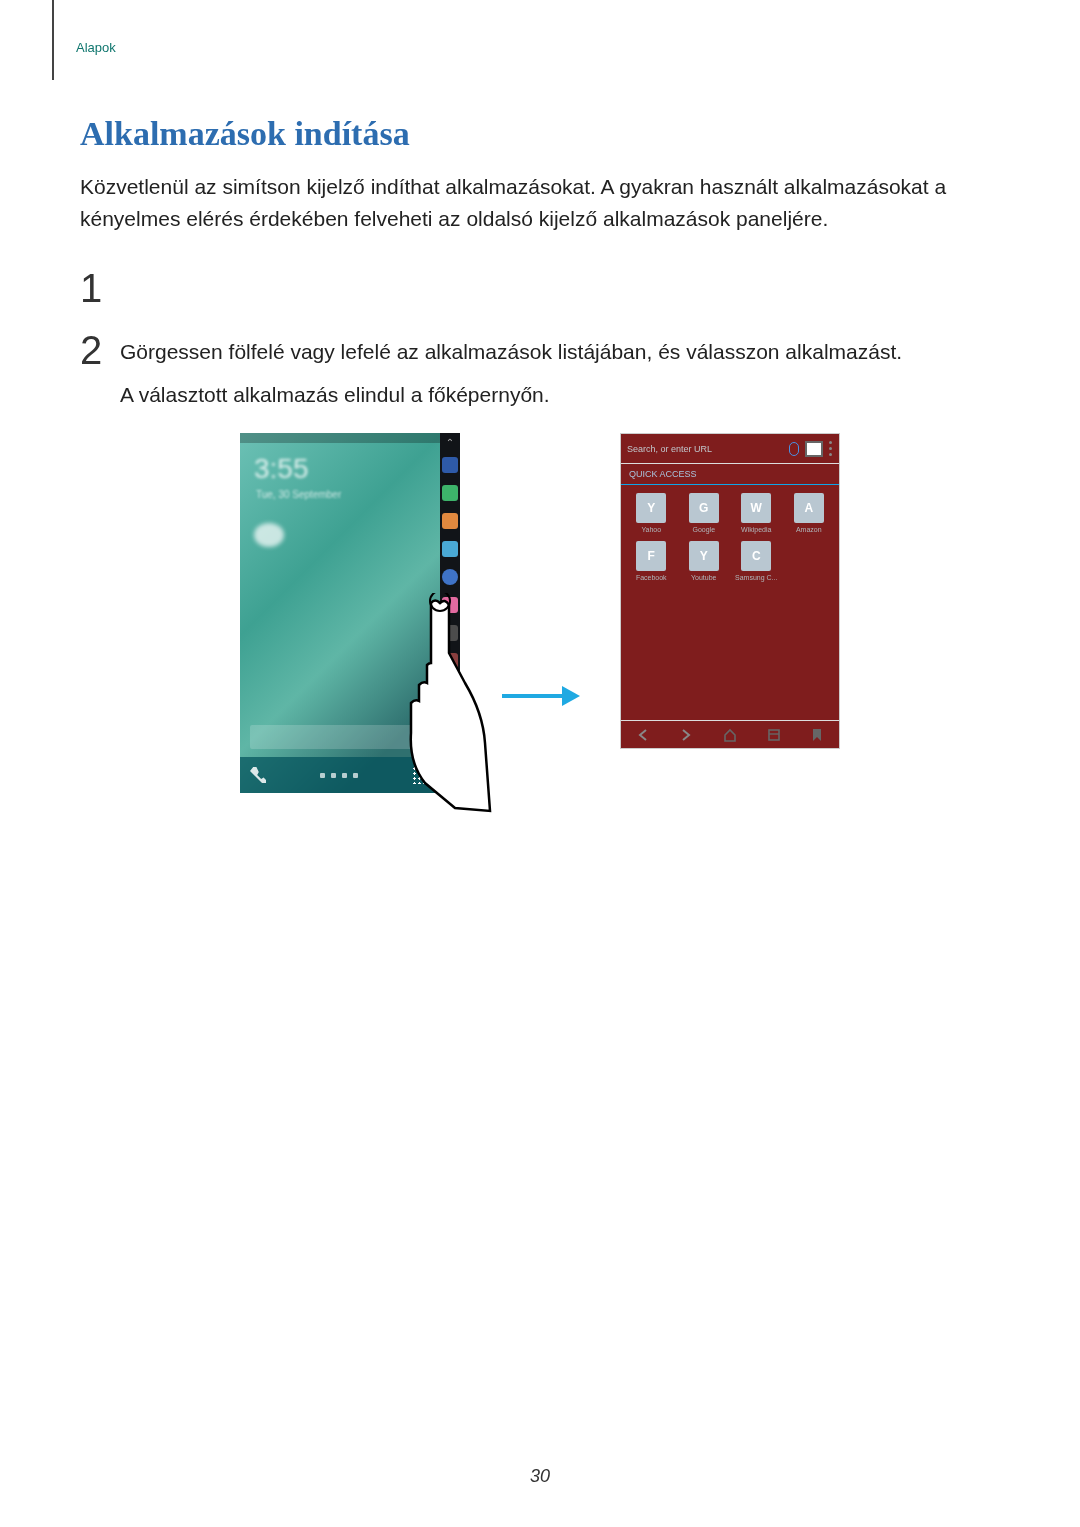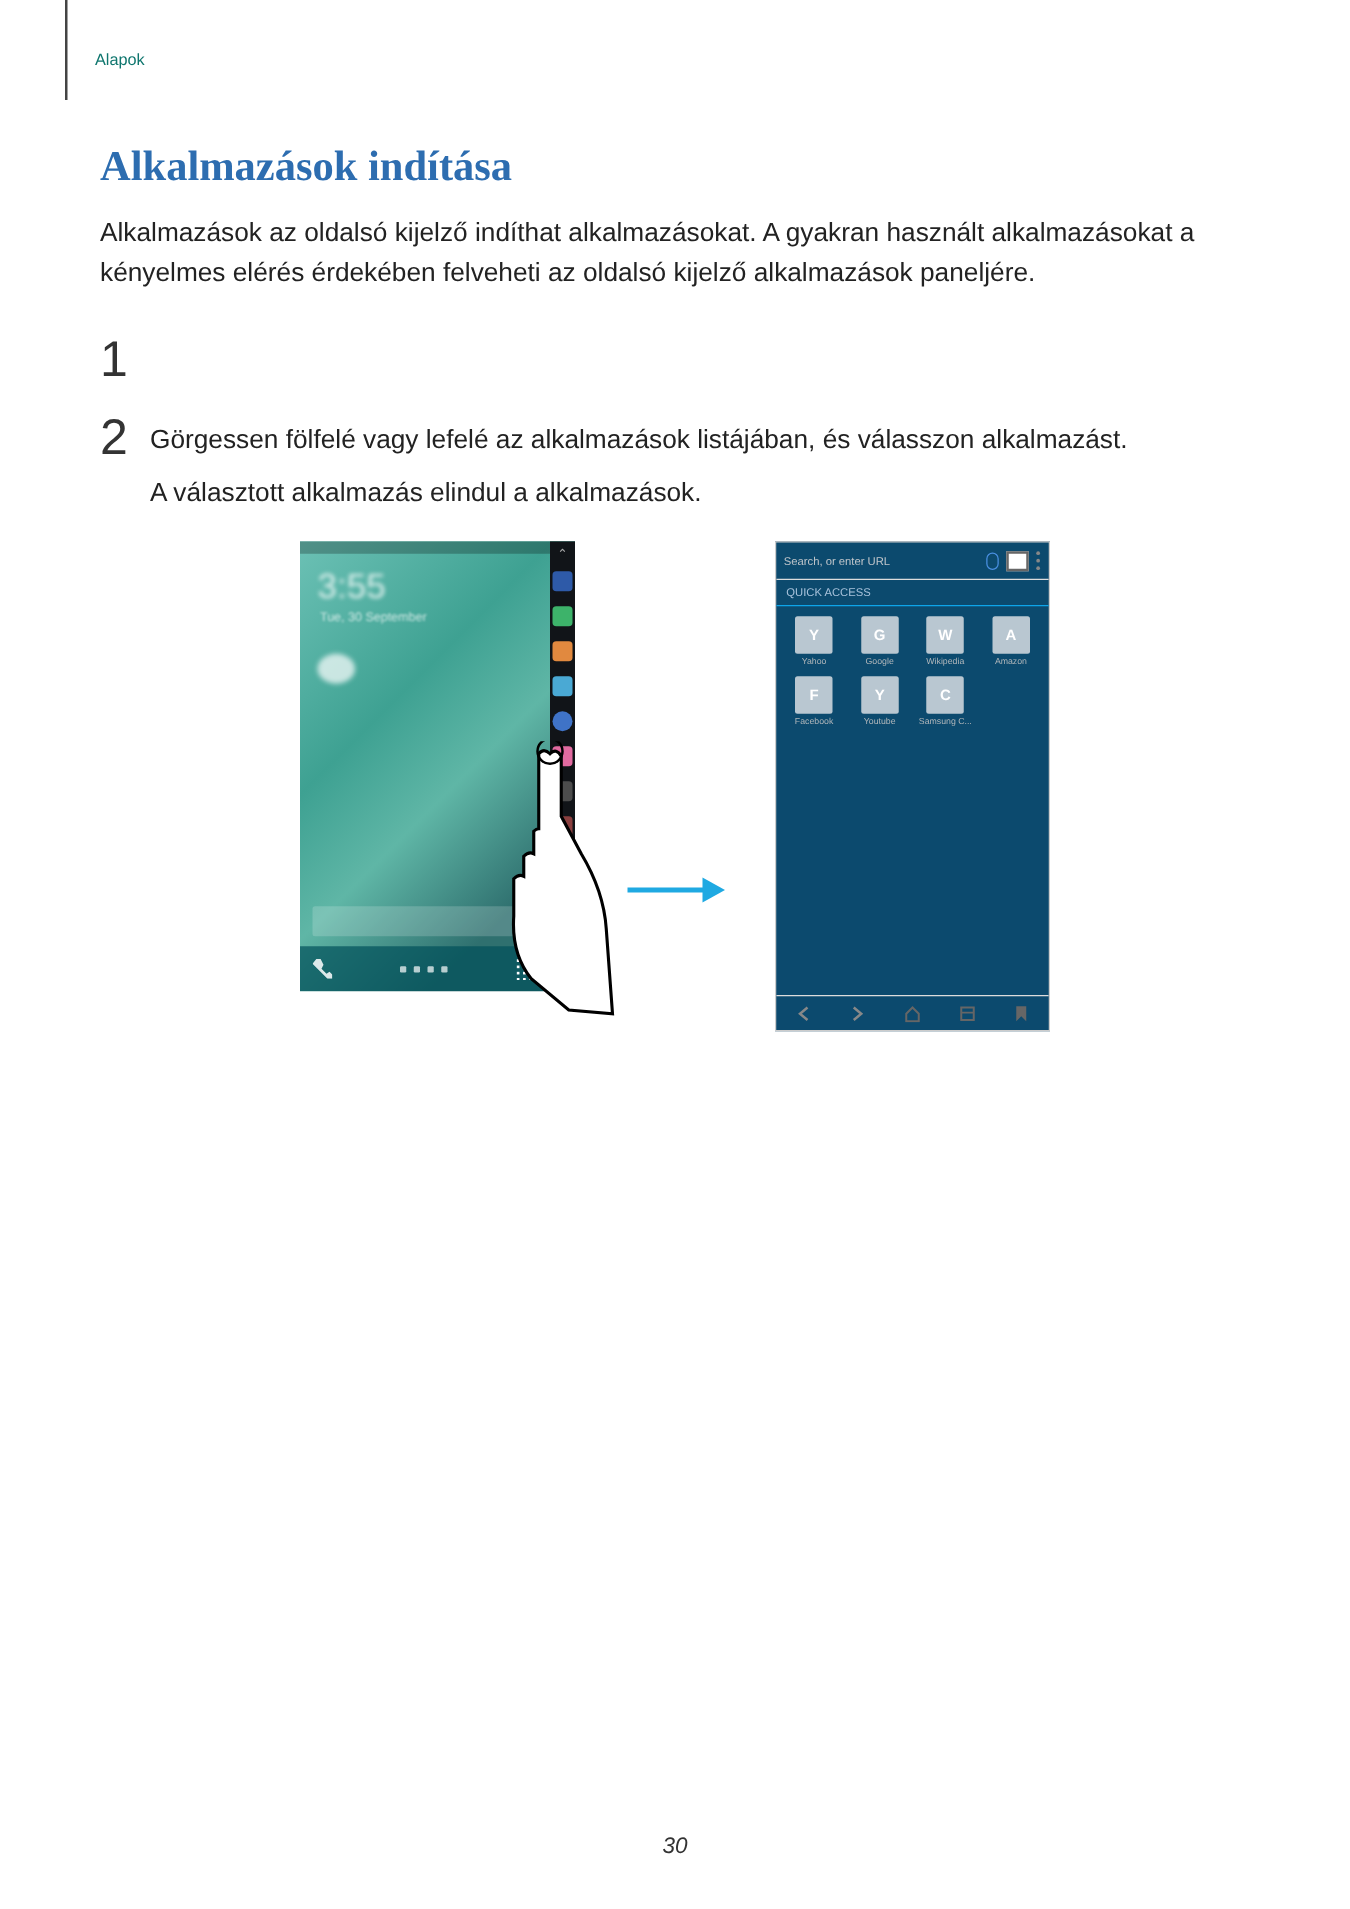--- a/index.html
+++ b/index.html
@@ -42,22 +42,22 @@
   
   .hand { position:absolute; top:160px; right:-35px; width:110px; height:220px; pointer-events:none; }
   .hand svg { width:100%; height:100%; }
 
   
   .arrow { width:80px; align-self:center; margin-top:170px; }
   .arrow svg { width:100%; }
 
   
   .phone-right .screen {
-    width: 220px; height: 392px; border:1px solid #ccc;
-    background: #0c4a6e; position: relative; overflow:hidden;
+    width: 220px; height: 316px; border:1px solid #ccc;
+    background: #7f1d1d; position: relative; overflow:hidden;
   }
   .r-top { height:30px; border-bottom:1px solid #ddd; display:flex; align-items:center; padding:0 6px; justify-content:space-between;}
   .r-url { color:#c1c6cb; font-size:9px; filter: blur(0.6px); }
   .r-top-icons { display:flex; gap:8px; align-items:center; }
   .micicn { width:10px; height:14px; border:1.5px solid #4a90e2; border-radius:5px; position:relative;}
   .tabicn { width:14px; height:12px; border:2px solid #666; position:relative;}
   .tabicn::after{content:"";position:absolute;right:-4px;top:-4px;width:14px;height:12px;border:2px solid #666;background:#fff;}
   .dots { width:4px; display:flex; flex-direction:column; gap:3px; }
   .dots span{width:3px;height:3px;background:#888;border-radius:50%;}
   .r-label { padding:5px 8px; color:#a9c3dc; font-size:9px; border-bottom:1px solid #0ea5e9; filter: blur(0.6px);}
@@ -73,31 +73,31 @@
 </head>
 <body>
 
 <div class="page">
   <div class="left-rule"></div>
 
   <div class="breadcrumb">Alapok</div>
 
   <h2 class="heading">Alkalmazások indítása</h2>
 
-  <p class="intro">Alkalmazások az oldalsó kijelző indíthat alkalmazásokat. A gyakran használt alkalmazásokat a kényelmes elérés érdekében felveheti az oldalsó kijelző alkalmazások paneljére.</p>
+  <p class="intro">Közvetlenül az simítson kijelző indíthat alkalmazásokat. A gyakran használt alkalmazásokat a kényelmes elérés érdekében felveheti az oldalsó kijelző alkalmazások paneljére.</p>
 
   <div class="steps">
     <div class="step">
       <div class="step-num">1</div>
     </div>
     <div class="step">
       <div class="step-num">2</div>
       <div class="step-body">
         <p>Görgessen fölfelé vagy lefelé az alkalmazások listájában, és válasszon alkalmazást.</p>
-        <p>A választott alkalmazás elindul a alkalmazások.</p>
+        <p>A választott alkalmazás elindul a főképernyőn.</p>
       </div>
     </div>
   </div>
 
   <div class="figure-area">
 
     <div class="phone-left">
       <div class="screen">
         <div class="status"></div>
         <div class="clock">3:55</div>

